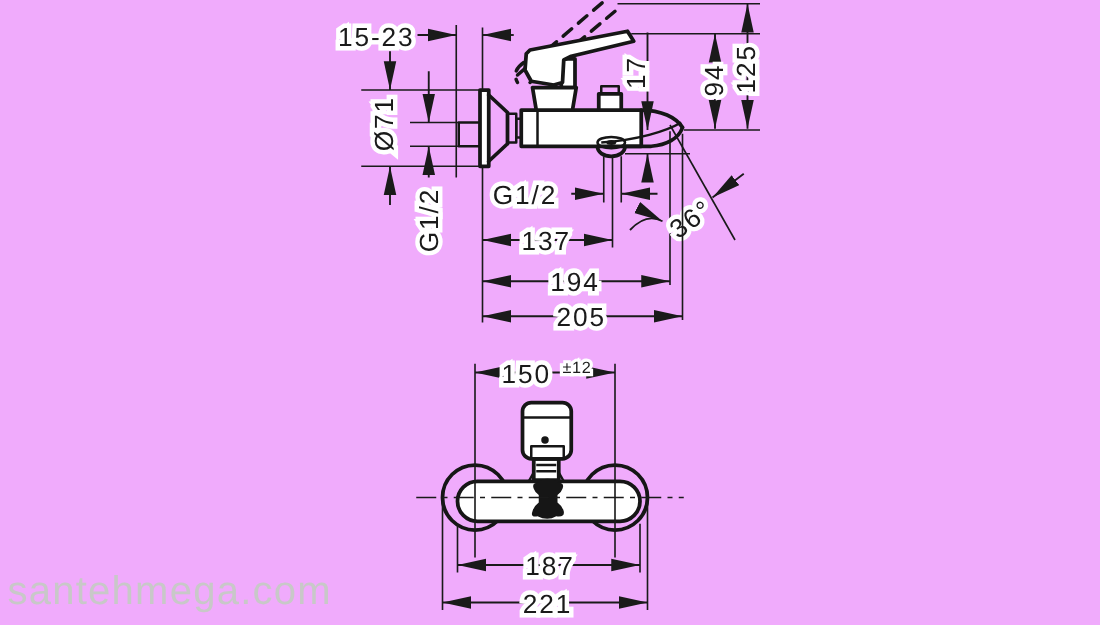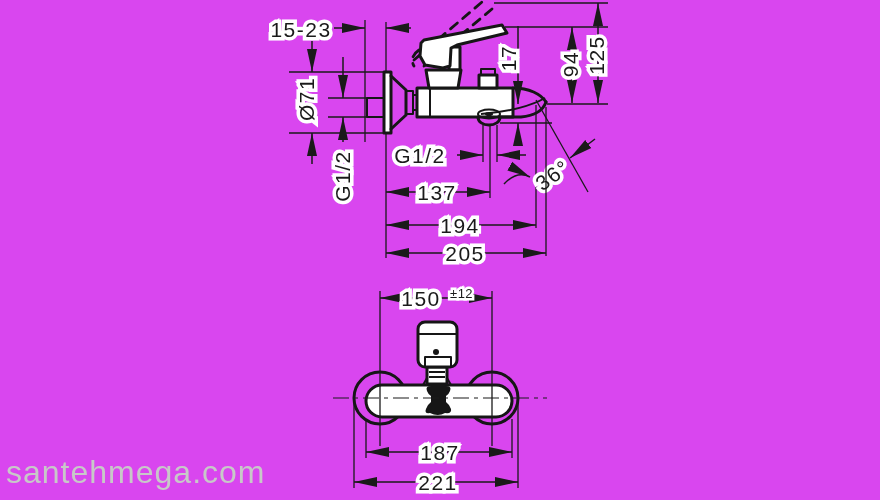--- a/index.html
+++ b/index.html
@@ -1,16 +1,16 @@
 <!DOCTYPE html>
 <html><head>
 <meta charset="utf-8">
 <style>
   html,body{margin:0;padding:0;background:#ffffff;}
-  .stage{position:relative;width:880px;height:500px;background:#d946ef;overflow:hidden;
+  .stage{position:relative;width:880px;height:500px;background:#f0abfc;overflow:hidden;
          font-family:"Liberation Sans",sans-serif;}
   svg{display:block}
   
   .obj{stroke:#161616;fill:none;stroke-width:3;stroke-linejoin:round;stroke-linecap:round;}
   .obj2{stroke:#161616;fill:none;stroke-width:2;stroke-linejoin:round;}
   .objw{stroke:#161616;fill:#ffffff;stroke-width:3;stroke-linejoin:round;}
   .fill{fill:#161616;stroke:none;}
   .dash{stroke:#161616;fill:none;stroke-width:2.8;stroke-dasharray:9 7;stroke-linecap:round;}
   
   .dim{stroke:#1a1a1a;fill:none;stroke-width:1.5;}

